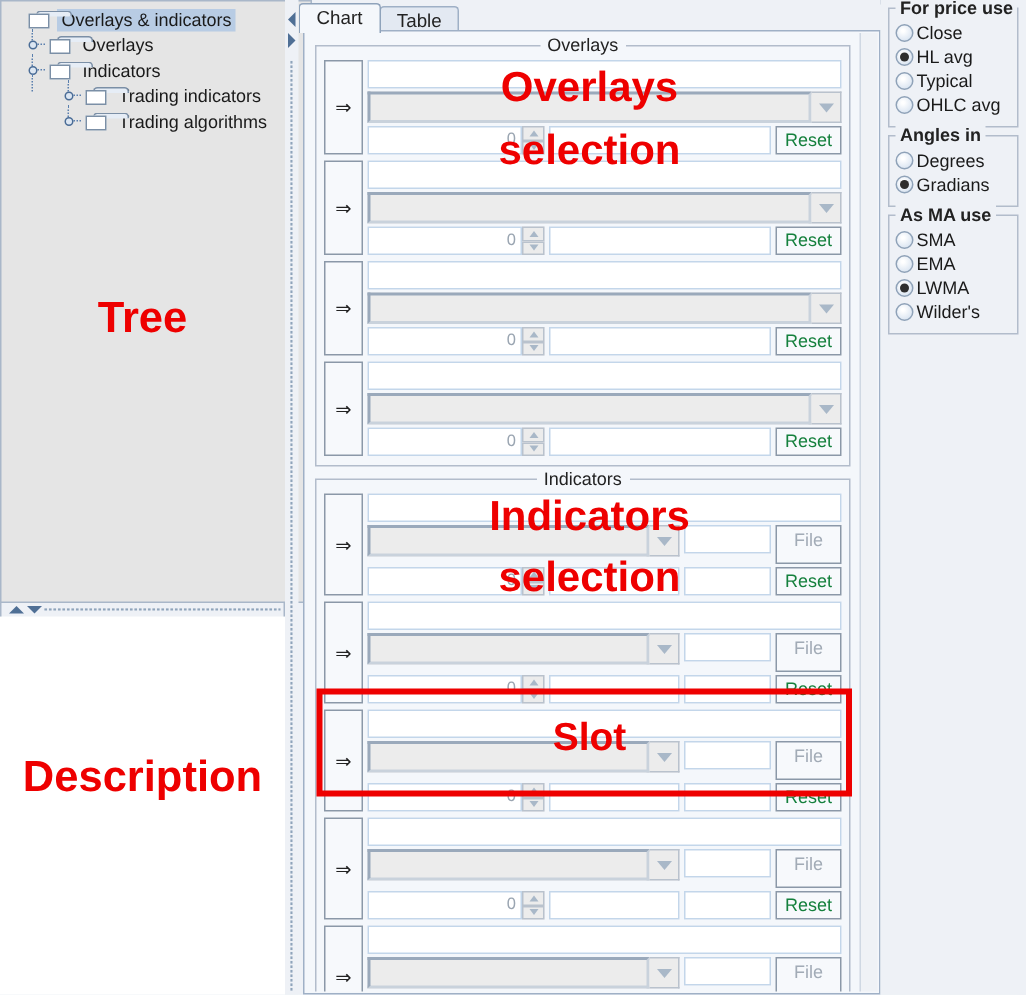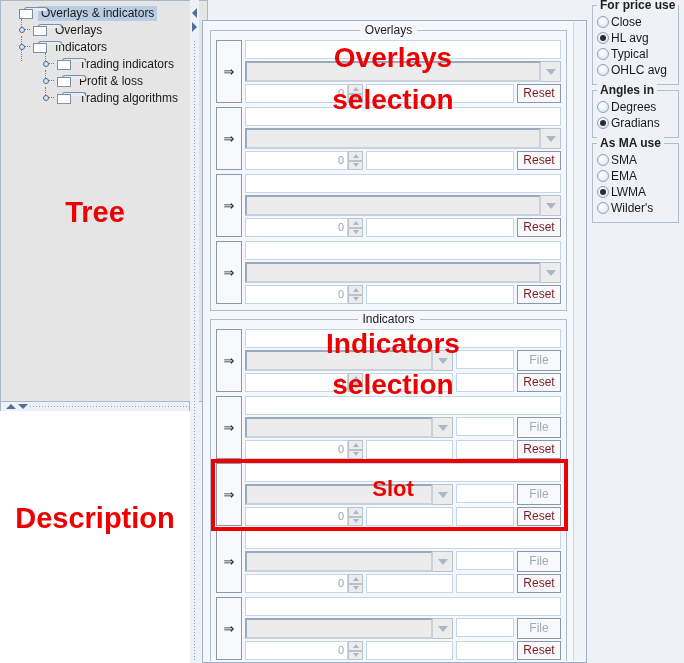--- a/index.html
+++ b/index.html
@@ -106,30 +106,30 @@
   .spin{height:19px;display:flex;flex:0 0 118px;}
   .spin .sv{flex:1 1 auto;background:#ffffff;border:1px solid #c3d6ea;box-sizing:border-box;
     text-align:right;padding-right:3px;color:#9aa5b1;font-size:11px;line-height:17px;}
   .spin .btns{width:15px;flex:0 0 15px;display:flex;flex-direction:column;}
   .spin .btns span{flex:1;background:#ececec;border:1px solid #b9c2cd;box-sizing:border-box;
     display:flex;align-items:center;justify-content:center;}
   .spin .btns span i{width:0;height:0;display:block;}
   .spin .btns .up i{border-left:3px solid transparent;border-right:3px solid transparent;border-bottom:4px solid #a9b8c8;}
   .spin .btns .dn i{border-left:3px solid transparent;border-right:3px solid transparent;border-top:4px solid #a9b8c8;}
   .smalltxt{height:19px;width:58px;flex:0 0 58px;background:#ffffff;border:1px solid #c3d6ea;box-sizing:border-box;}
-  .btn{height:21px;flex:0 0 44px;background:#f7f9fc;border:1px solid #8b98a8;box-sizing:border-box;
+  .btn{height:26px;flex:0 0 44px;background:#f7f9fc;border:1px solid #8b98a8;box-sizing:border-box;
     font-size:12px;line-height:19px;text-align:center;color:#8b96a3;}
-  .btn.reset{color:#7f1d1d;height:19px;line-height:17px;}
+  .btn.reset{color:#15803d;height:19px;line-height:17px;}
   .btn.file{color:#a2abb6;}
 
   
   .annot{position:absolute;color:#ee0000;font-weight:bold;text-align:center;z-index:30;
     pointer-events:none;white-space:nowrap;}
   .annot.big{font-size:28px;}
-  .annot.slot-lbl{font-size:22px;}
+  .annot.slot-lbl{font-size:26px;}
   .redbox{position:absolute;border:4px solid #ee0000;box-sizing:border-box;z-index:29;pointer-events:none;}
 
   
   .vscroll{position:absolute;right:1px;top:1px;width:12px;bottom:1px;background:#eff2f6;border-left:1px solid #cfd8e3;box-sizing:border-box;}
 
   
   .right{position:absolute;left:587px;top:0;width:97px;height:663px;background:#eef1f6;}
   .rgroup{position:relative;margin:5px 5px 0 5px;border:1px solid #b2bccb;background:#eef1f6;
     padding:9px 4px 5px 4px;box-sizing:border-box;}
   .rgroup > .rlegend{position:absolute;top:-8px;left:4px;background:#eef1f6;padding:0 3px;
@@ -198,31 +198,20 @@
           </div>
           <div class="tree-row indent2">
             <span class="handle has">
               <span class="knob"></span>
               <span class="stem"></span>
             </span>
             <span class="folder">
               <span class="tab"></span>
               <span class="body"></span>
             </span>
-            <span class="tree-label">Profit &amp; loss</span>
-          </div>
-          <div class="tree-row indent2">
-            <span class="handle has">
-              <span class="knob"></span>
-              <span class="stem"></span>
-            </span>
-            <span class="folder">
-              <span class="tab"></span>
-              <span class="body"></span>
-            </span>
             <span class="tree-label">Trading algorithms</span>
           </div>
         </div>
     </div>
 
     <div class="annot-tree">Tree</div>
 
     <div class="hsplit">
       <span class="tri up"></span>
       <span class="tri dn"></span>
@@ -233,20 +222,24 @@
     <div class="annot-desc">Description</div>
   </div>
 
   <div class="vsplit">
     <span class="tri lf"></span>
     <span class="tri rt"></span>
     <span class="dots"></span>
   </div>
 
   <div class="center">
+    <div class="tabstrip" id="tabstrip">
+        <div class="tab active">Chart</div>
+        <div class="tab">Table</div>
+      </div>
 
     <div class="content-box">
       <div class="scrollarea" id="scrollarea">
 
         <div class="group" id="overlays-group">
           <div class="legend">Overlays</div>
           <div id="overlay-slots">
               <div class="slot">
                 <div class="arrowbtn">⇒</div>
                 <div class="slotfields">

